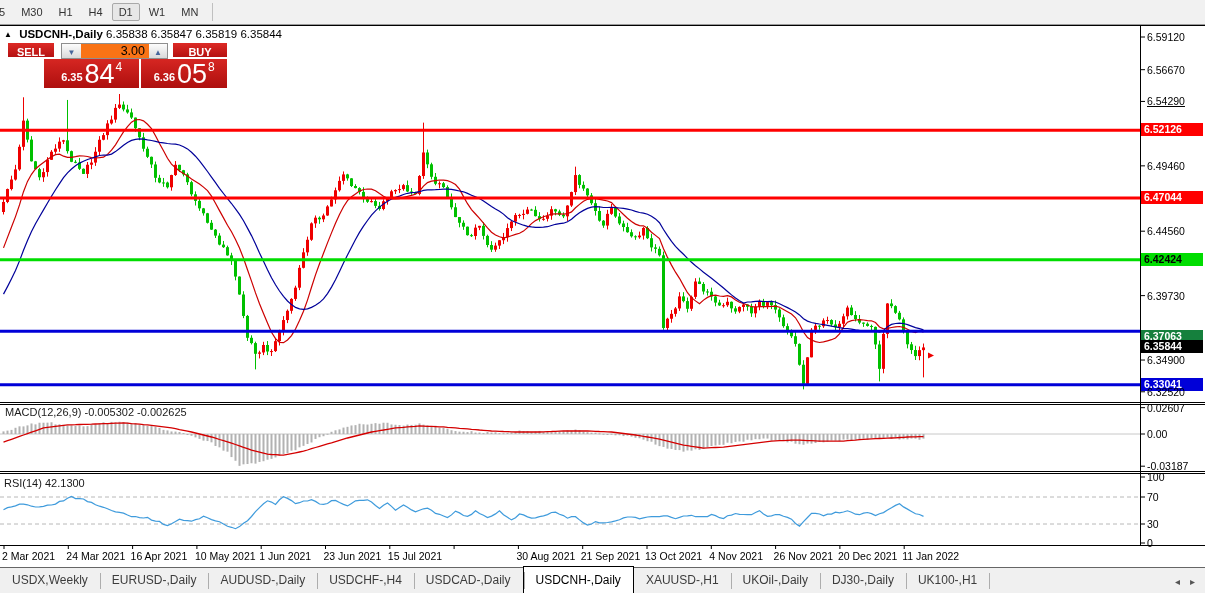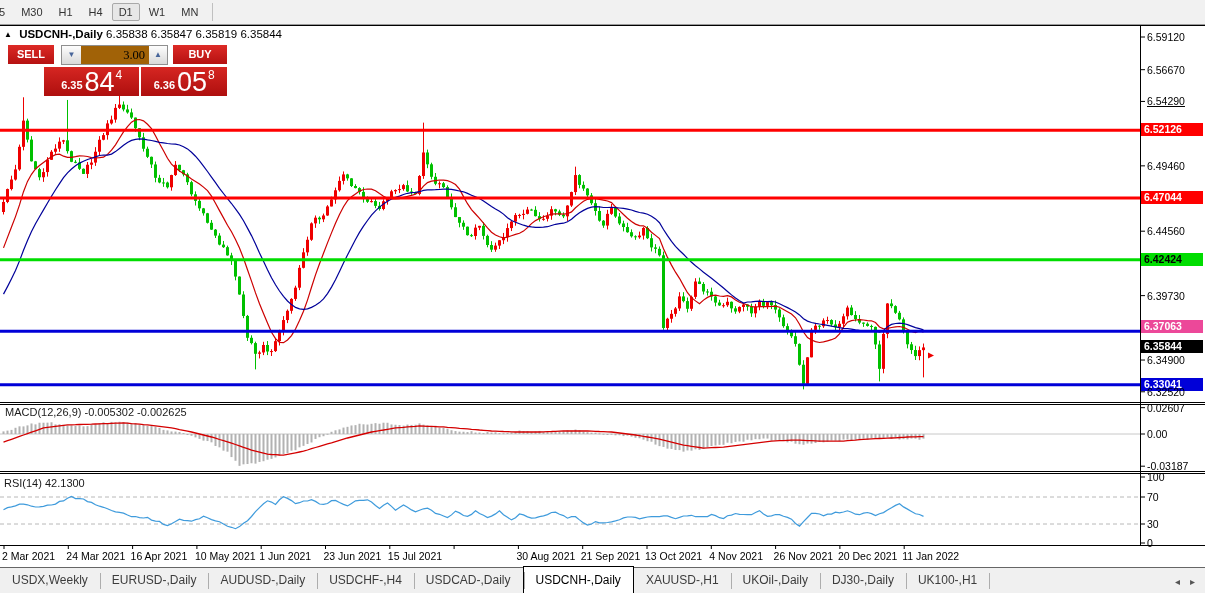--- a/index.html
+++ b/index.html
@@ -11,31 +11,31 @@
   .tf-btn{font-size:11px;color:#333;padding:2px 6px;margin:0 1px;border:1px solid transparent;cursor:default;}
   .tf-btn.first{margin-left:-8px;}
   .tf-btn.active{background:#e7e7e7;border:1px solid #a9a9a9;border-radius:2px;}
   .tb-sep{width:1px;height:18px;background:#c0c0c0;margin:0 6px;}
   
   .chart-header{position:absolute;left:4px;top:28px;font-size:11.5px;color:#000;z-index:5;white-space:nowrap;}
   .chart-header .sym{font-weight:bold;}
   .tri{display:inline-block;font-size:8px;vertical-align:1px;margin-right:4px;}
   
   .trade-panel{position:absolute;left:8px;top:43px;width:219px;height:51px;background:#fff;z-index:6;padding:0;}
-  .tp-top{display:flex;height:24px;align-items:center;}
+  .tp-top{display:flex;height:16px;}
   .side-btn{background:linear-gradient(#dd2a26,#b51111);color:#fff;font-size:11px;font-weight:bold;
             text-align:center;line-height:19px;border-bottom:2px solid #fff;}
   .sell-btn{width:46px;margin-right:7px;}
   .buy-btn{flex:1;margin-left:5px;}
   .vol-box{width:107px;display:flex;border:1px solid #8f8f8f;background:#f3f3f3;box-sizing:border-box;}
   .vol-arrow{width:19px;background:linear-gradient(#fdfdfd,#d9d9d9);color:#47659a;font-size:8px;
              text-align:center;line-height:18px;border:0;cursor:default;}
   .vol-arrow.up{width:18px;}
-  .vol-input{flex:1;border:none;outline:none;background:#a16207;font-size:12.5px;text-align:right;
-             padding:0 4px 0 0;font-family:Liberation Serif, serif;color:#000;min-width:0;}
+  .vol-input{flex:1;border:none;outline:none;background:#f97316;font-size:12.5px;text-align:right;
+             padding:0 4px 0 0;font-family:Liberation Sans, sans-serif;color:#000;min-width:0;}
   .tp-prices{display:flex;height:29px;margin-top:0;padding-left:36px;}
   .price-box{background:linear-gradient(#d62622,#ae0f0e);color:#fff;display:flex;align-items:flex-end;
              justify-content:center;padding-bottom:1px;}
   .price-box.sell{width:107px;margin-right:2px;}
   .price-box.buy{width:96px;}
   .p-small{font-size:11px;font-weight:bold;margin:0 2px 4px 0;}
   .p-big{font-size:27px;line-height:26px;font-weight:400;}
   .p-sup{font-size:12px;margin:0 0 13px 1px;}
   
   .axlabel{position:absolute;left:1147px;font-size:10.5px;color:#000;white-space:nowrap;z-index:4;}
@@ -871,21 +871,21 @@
       <div class="tab">UK100-,H1</div>
       <div class="tab-end-sep"></div>
       <div class="tab-arrows">
         <span>◂</span>
         <span>▸</span>
       </div>
     </div>
 <div class="pricetag" style="left: 1141px; top: 123px; background: rgb(255, 0, 0); color: rgb(255, 255, 255);">6.52126</div>
     <div class="pricetag" style="left: 1141px; top: 191px; background: rgb(255, 0, 0); color: rgb(255, 255, 255);">6.47044</div>
     <div class="pricetag" style="left: 1141px; top: 253px; background: rgb(0, 221, 0); color: rgb(0, 0, 0);">6.42424</div>
-    <div class="pricetag" style="left: 1141px; top: 320px; background: #ec4899; color: rgb(255, 255, 255);">6.37063</div>
+    <div class="pricetag" style="left: 1141px; top: 330px; background: #15803d; color: rgb(255, 255, 255);">6.37063</div>
     <div class="pricetag" style="left: 1141px; top: 378px; background: rgb(0, 0, 216); color: rgb(255, 255, 255);">6.33041</div>
     <div class="pricetag" style="left: 1141px; top: 340px; background: rgb(0, 0, 0); color: rgb(255, 255, 255);">6.35844</div>
     <div class="axlabel" style="left: 1147px; top: 31px;">6.59120</div>
     <div class="axlabel" style="left: 1147px; top: 64px;">6.56670</div>
     <div class="axlabel" style="left: 1147px; top: 95px; text-decoration: underline;">6.54290</div>
     <div class="axlabel" style="left: 1147px; top: 160px;">6.49460</div>
     <div class="axlabel" style="left: 1147px; top: 225px;">6.44560</div>
     <div class="axlabel" style="left: 1147px; top: 290px; text-align: right;">6.39730</div>
     <div class="axlabel" style="left: 1147px; top: 354px;">6.34900</div>
     <div class="axlabel" style="left: 1147px; top: 386px;">6.32520</div>

